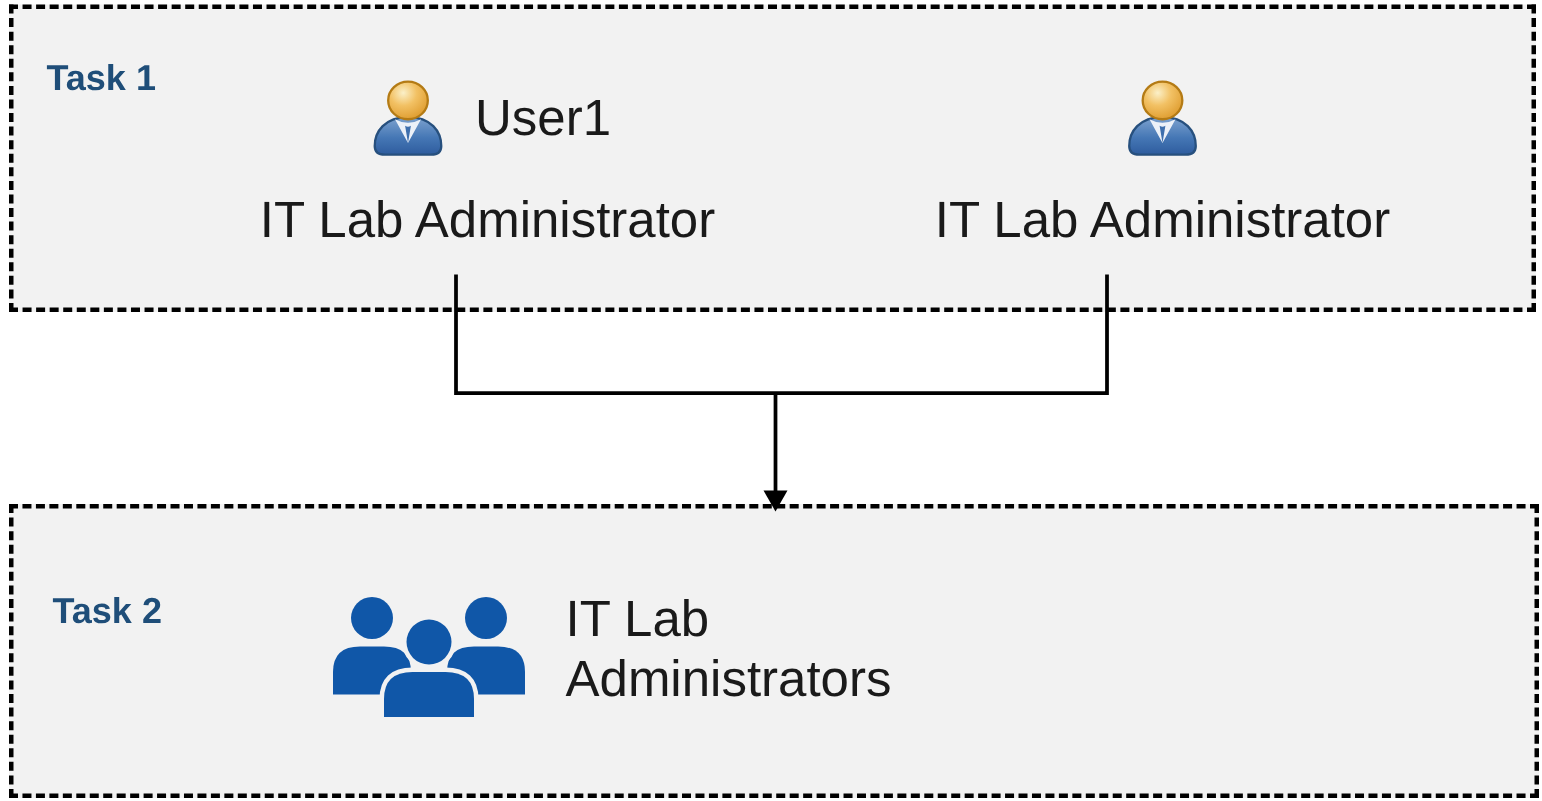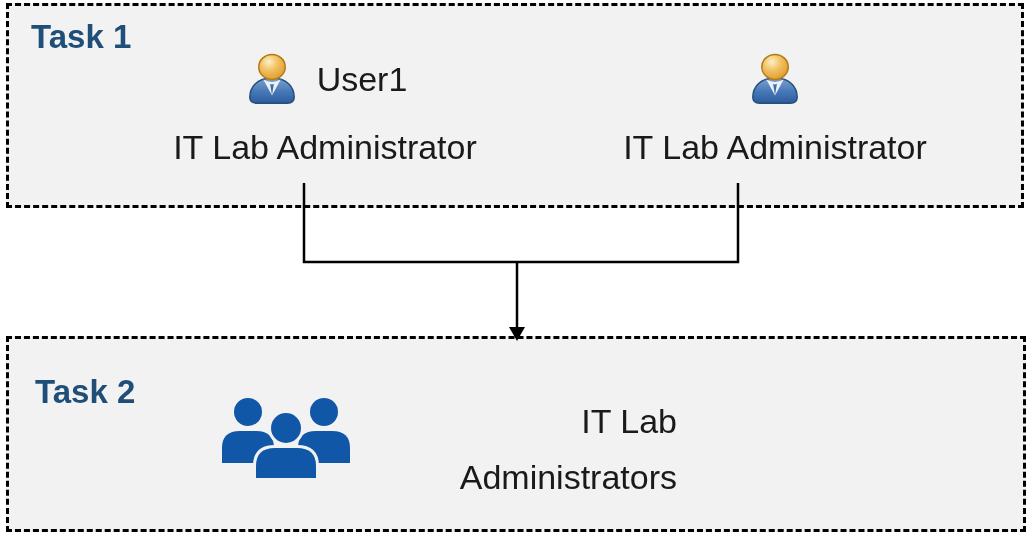--- a/index.html
+++ b/index.html
@@ -13,22 +13,23 @@
     position:absolute;
     background:#F2F2F2;
     border:3px dashed #000000;
     box-sizing:border-box;
   }
   #task1-box{left:6px;top:3px;width:1018px;height:205px;}
   #task2-box{left:6px;top:336px;width:1020px;height:196px;}
 
   .task-title{
     position:absolute;
-    font-size:33px;font-weight:700;color:#1F4E79;
+    font-size:24px;font-weight:700;color:#1F4E79;
     white-space:nowrap;
+    margin-top:21px;
   }
   #task1-box .task-title{left:22px;top:12px;}
   #task2-box .task-title{left:26px;top:34px;}
 
   .user-entry{
     position:absolute;top:42px;width:400px;
     display:flex;flex-direction:column;align-items:center;
   }
   #user-entry-1{left:116px;}
   #user-entry-2{left:566px;}
@@ -42,21 +43,21 @@
     pointer-events:none;z-index:5;
   }
 
   .group-icon{
     position:absolute;left:210px;top:54px;width:134px;height:88px;
     overflow:visible;
   }
   .front-person{paint-order:stroke;}
   .group-label{
     position:absolute;left:368px;top:54px;width:300px;
-    text-align:right;font-size:34px;line-height:56px;
+    text-align:left;font-size:34px;line-height:40px;
   }
   #icon-defs{position:absolute;width:0;height:0;}
 </style>
 </head>
 <body>
 
 <svg id="icon-defs" aria-hidden="true">
   <defs>
     <radialGradient id="headG" cx="38%" cy="30%" r="75%">
       <stop offset="0%" stop-color="#FBF0C8"></stop>

